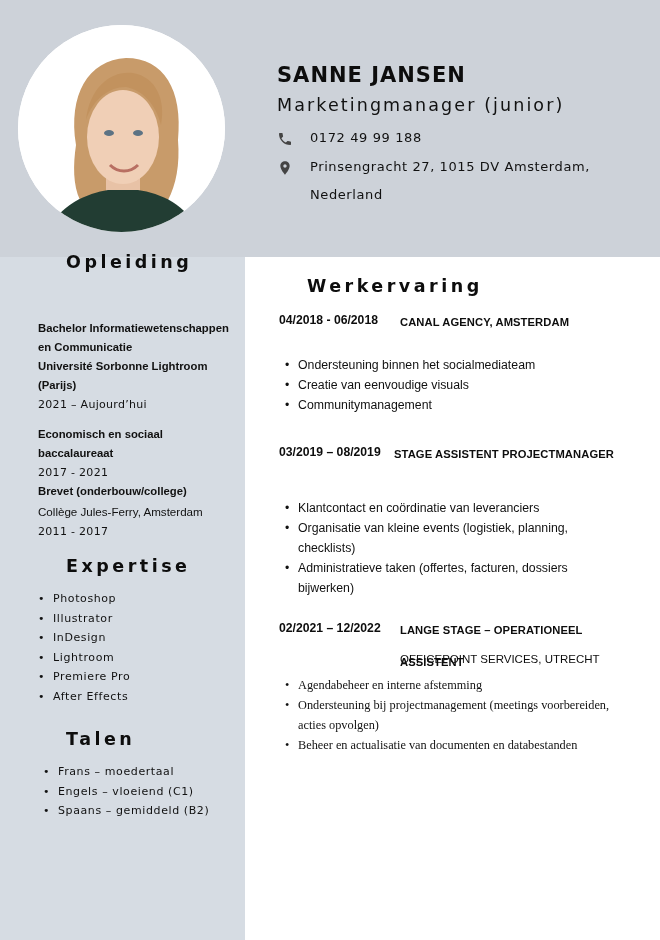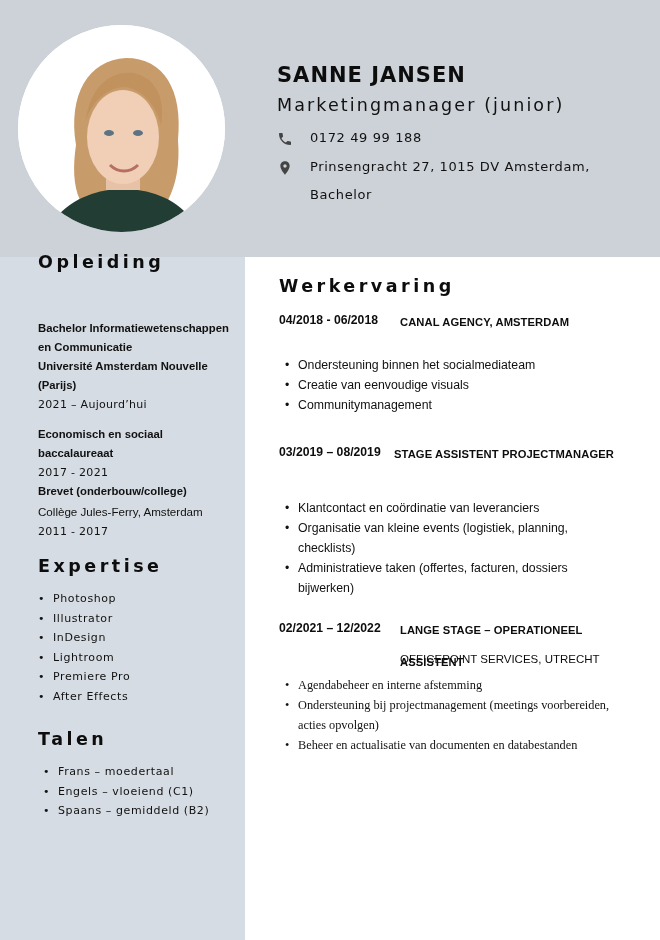--- a/index.html
+++ b/index.html
@@ -14,21 +14,21 @@
 
   .name { position: absolute; left: 277px; top: 63px; font-size: 21px; font-weight: bold; letter-spacing: 1px; color: #0d0d0d; }
   .role { position: absolute; left: 277px; top: 95px; font-size: 17.5px; letter-spacing: 2.1px; color: #111; }
   .contact-row { position: absolute; left: 277px; display: flex; align-items: flex-start; }
   .contact-row .ic { width: 16px; height: 16px; margin-top: 1px; }
   .contact-row .txt { position: absolute; left: 33px; font-size: 13px; letter-spacing: 0.6px; white-space: nowrap; color: #111; }
   .phone-row { top: 130px; }
   .addr-row { top: 159px; }
   .addr-row .txt { line-height: 28px; top: -6px; }
 
-  .sec-title { position: absolute; font-size: 17.5px; font-weight: bold; letter-spacing: 3.5px; color: #0d0d0d; }
+  .sec-title { position: absolute; font-size: 17.5px; font-weight: bold; letter-spacing: 3.5px; color: #0d0d0d; margin-left: 28px; }
 
   .edu { position: absolute; left: 38px; width: 210px; font-size: 11px; line-height: 19px; color: #111; }
   .edu .b { font-family: "Liberation Sans", sans-serif; font-weight: bold; font-size: 11.3px; }
   .edu .r { font-size: 11px; letter-spacing: 0.3px; }
   .edu .rs { font-family: "Liberation Sans", sans-serif; font-size: 11.6px; }
 
   ul.side-list { position: absolute; list-style: none; font-size: 11px; letter-spacing: 0.6px; color: #111; }
   ul.side-list li { position: relative; padding-left: 15px; height: 19.5px; line-height: 19.5px; }
   ul.side-list li::before { content: "•"; position: absolute; left: 0; top: 0; font-size: 11px; }
 
@@ -77,30 +77,30 @@
   </svg>
   <span class="txt">0172 49 99 188</span>
 </div>
 
 <div class="contact-row addr-row">
   <svg class="ic" viewBox="0 0 24 24">
     <path d="M12 2C8.1 2 5 5.1 5 9c0 5.2 7 13 7 13s7-7.8 7-13c0-3.9-3.1-7-7-7zm0 9.5c-1.4 0-2.5-1.1-2.5-2.5S10.6 6.5 12 6.5s2.5 1.1 2.5 2.5-1.1 2.5-2.5 2.5z" fill="#444"></path>
   </svg>
   <span class="txt">
     <span>Prinsengracht 27, 1015 DV Amsterdam,</span><br>
-    <span>Bachelor</span>
+    <span>Nederland</span>
   </span>
 </div>
 
 <div class="sec-title" style="left:38px; top:252px;">Opleiding</div>
 
 <div class="edu" style="top:319px;">
   <div class="b">Bachelor Informatiewetenschappen</div>
   <div class="b">en Communicatie</div>
-  <div class="b">Université Amsterdam Nouvelle</div>
+  <div class="b">Université Sorbonne Lightroom</div>
   <div class="b">(Parijs)</div>
   <div class="r">2021 – Aujourd’hui</div>
 </div>
 
 <div class="edu" style="top:425px;">
   <div class="b">Economisch en sociaal</div>
   <div class="b">baccalaureaat</div>
   <div class="r">2017 - 2021</div>
   <div class="b">Brevet (onderbouw/college)</div>
   <div class="rs" style="line-height:21px;">Collège Jules-Ferry, Amsterdam</div>

